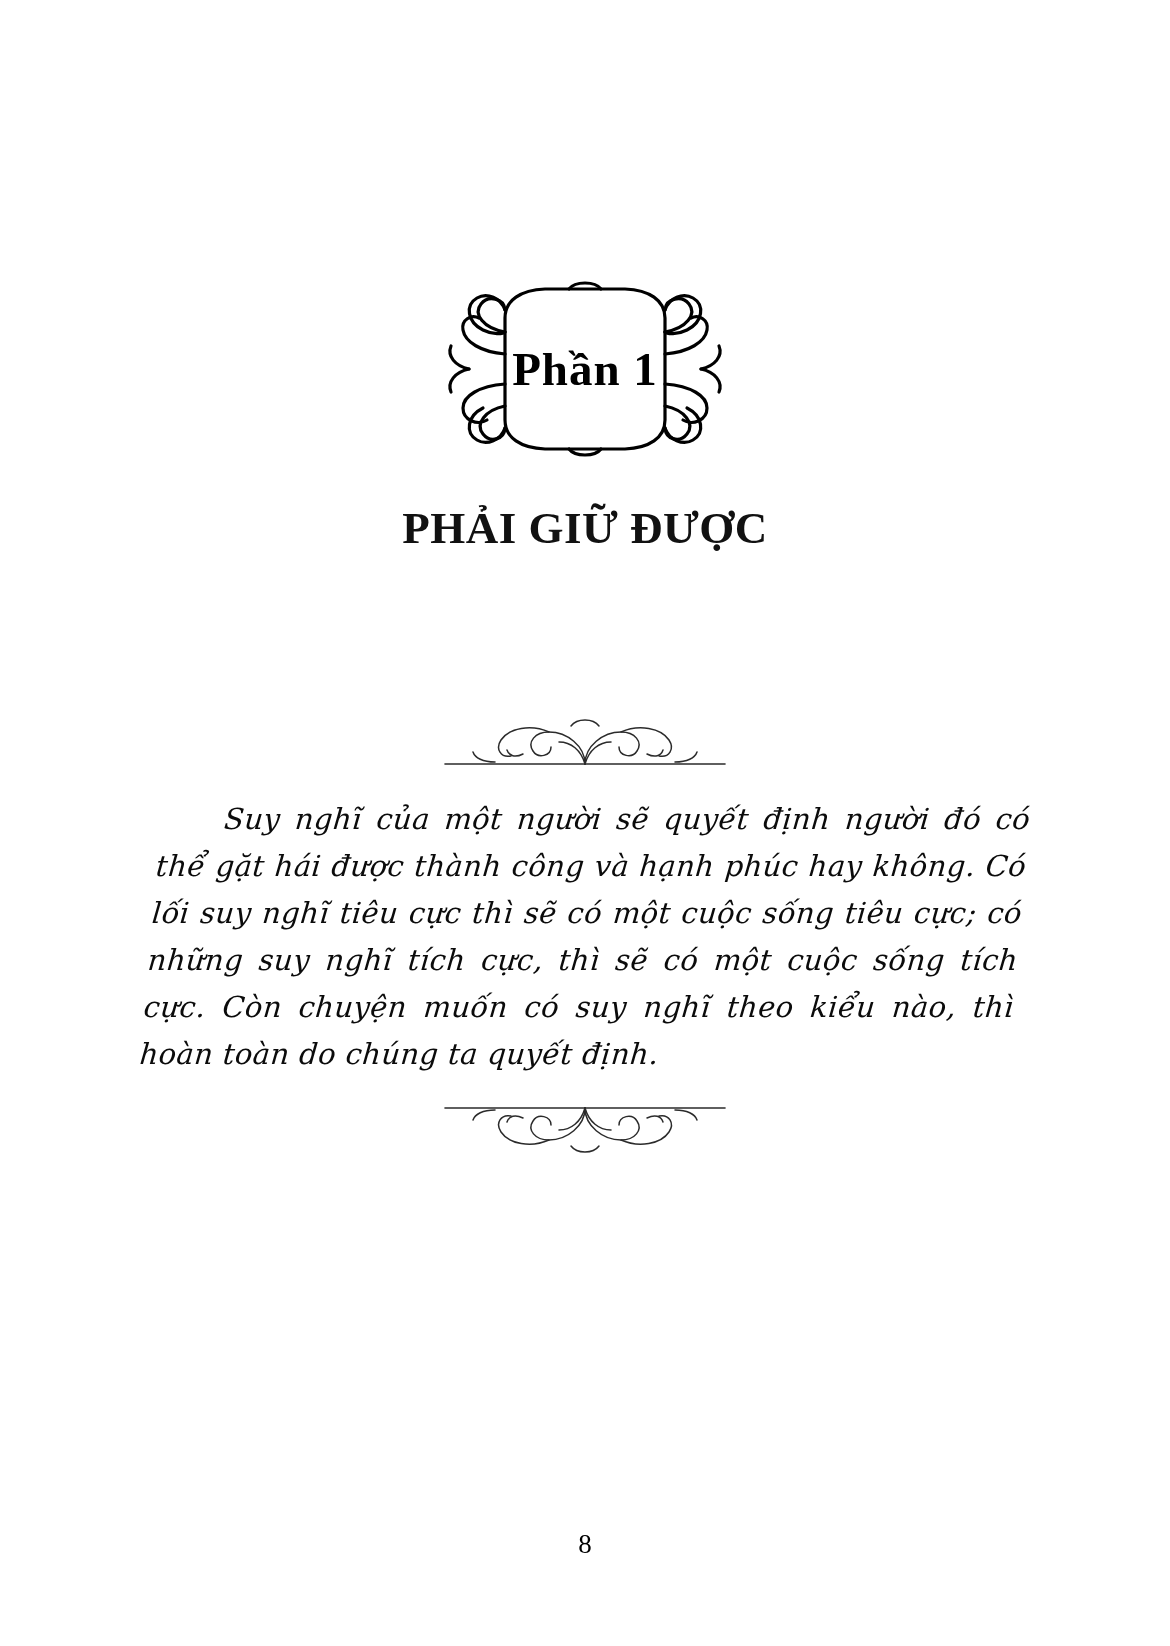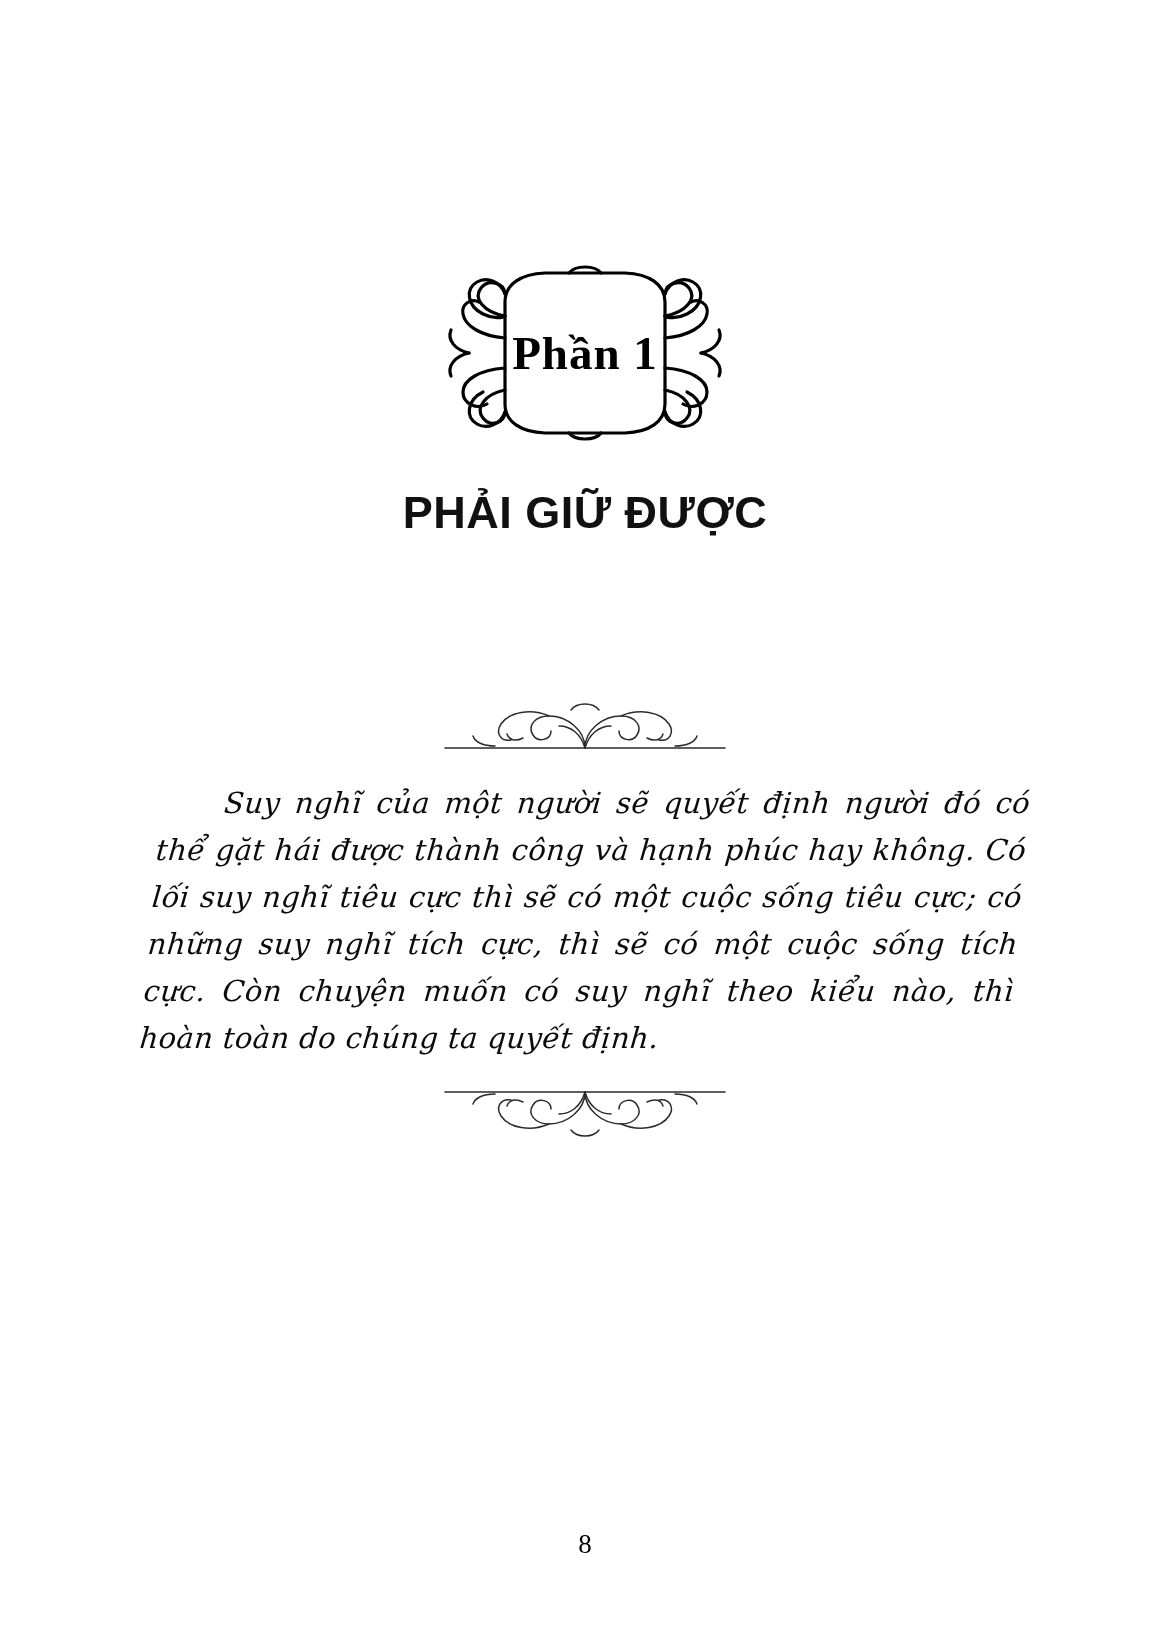--- a/index.html
+++ b/index.html
@@ -12,20 +12,21 @@
     height: 1646px;
     position: relative;
     font-family: "Liberation Serif", serif;
     color: #000000;
     overflow: hidden;
   }
 
   .page {
     position: absolute;
     inset: 0;
+    margin-top: 16px;
   }
 
   
   .part-badge-wrap {
     position: absolute;
     top: 258px;
     left: 0;
     width: 100%;
     display: flex;
     justify-content: center;
@@ -58,21 +59,21 @@
     color: #000;
   }
 
   
   .chapter-title {
     position: absolute;
     top: 480px;
     left: 0;
     width: 100%;
     text-align: center;
-    font-family: Liberation Sans, sans-serif;
+    font-family: Liberation Serif, serif;
     font-weight: bold;
     font-size: 45px;
     line-height: 1.45;
     letter-spacing: 0.5px;
     color: #111;
   }
   .chapter-title .line {
     display: block;
     white-space: nowrap;
   }

